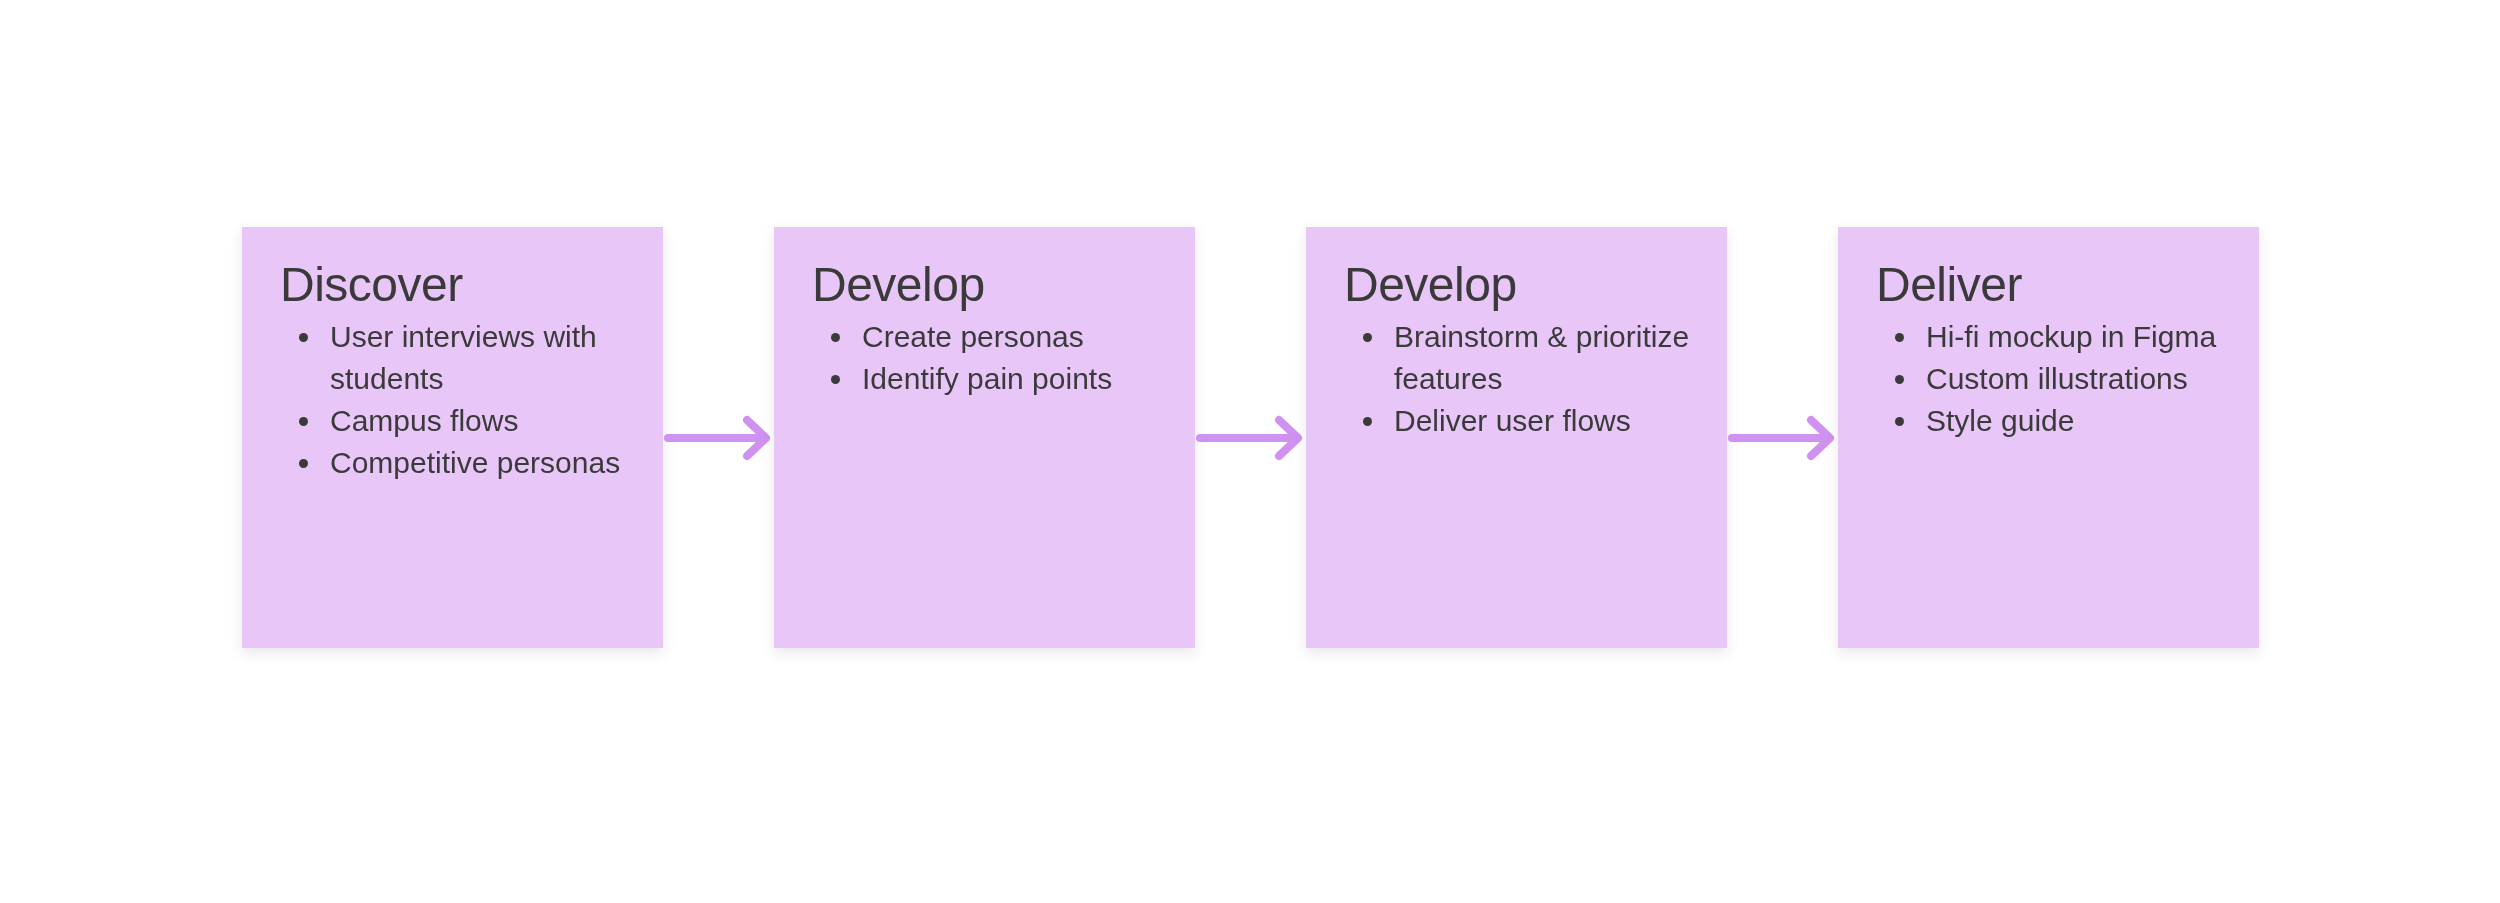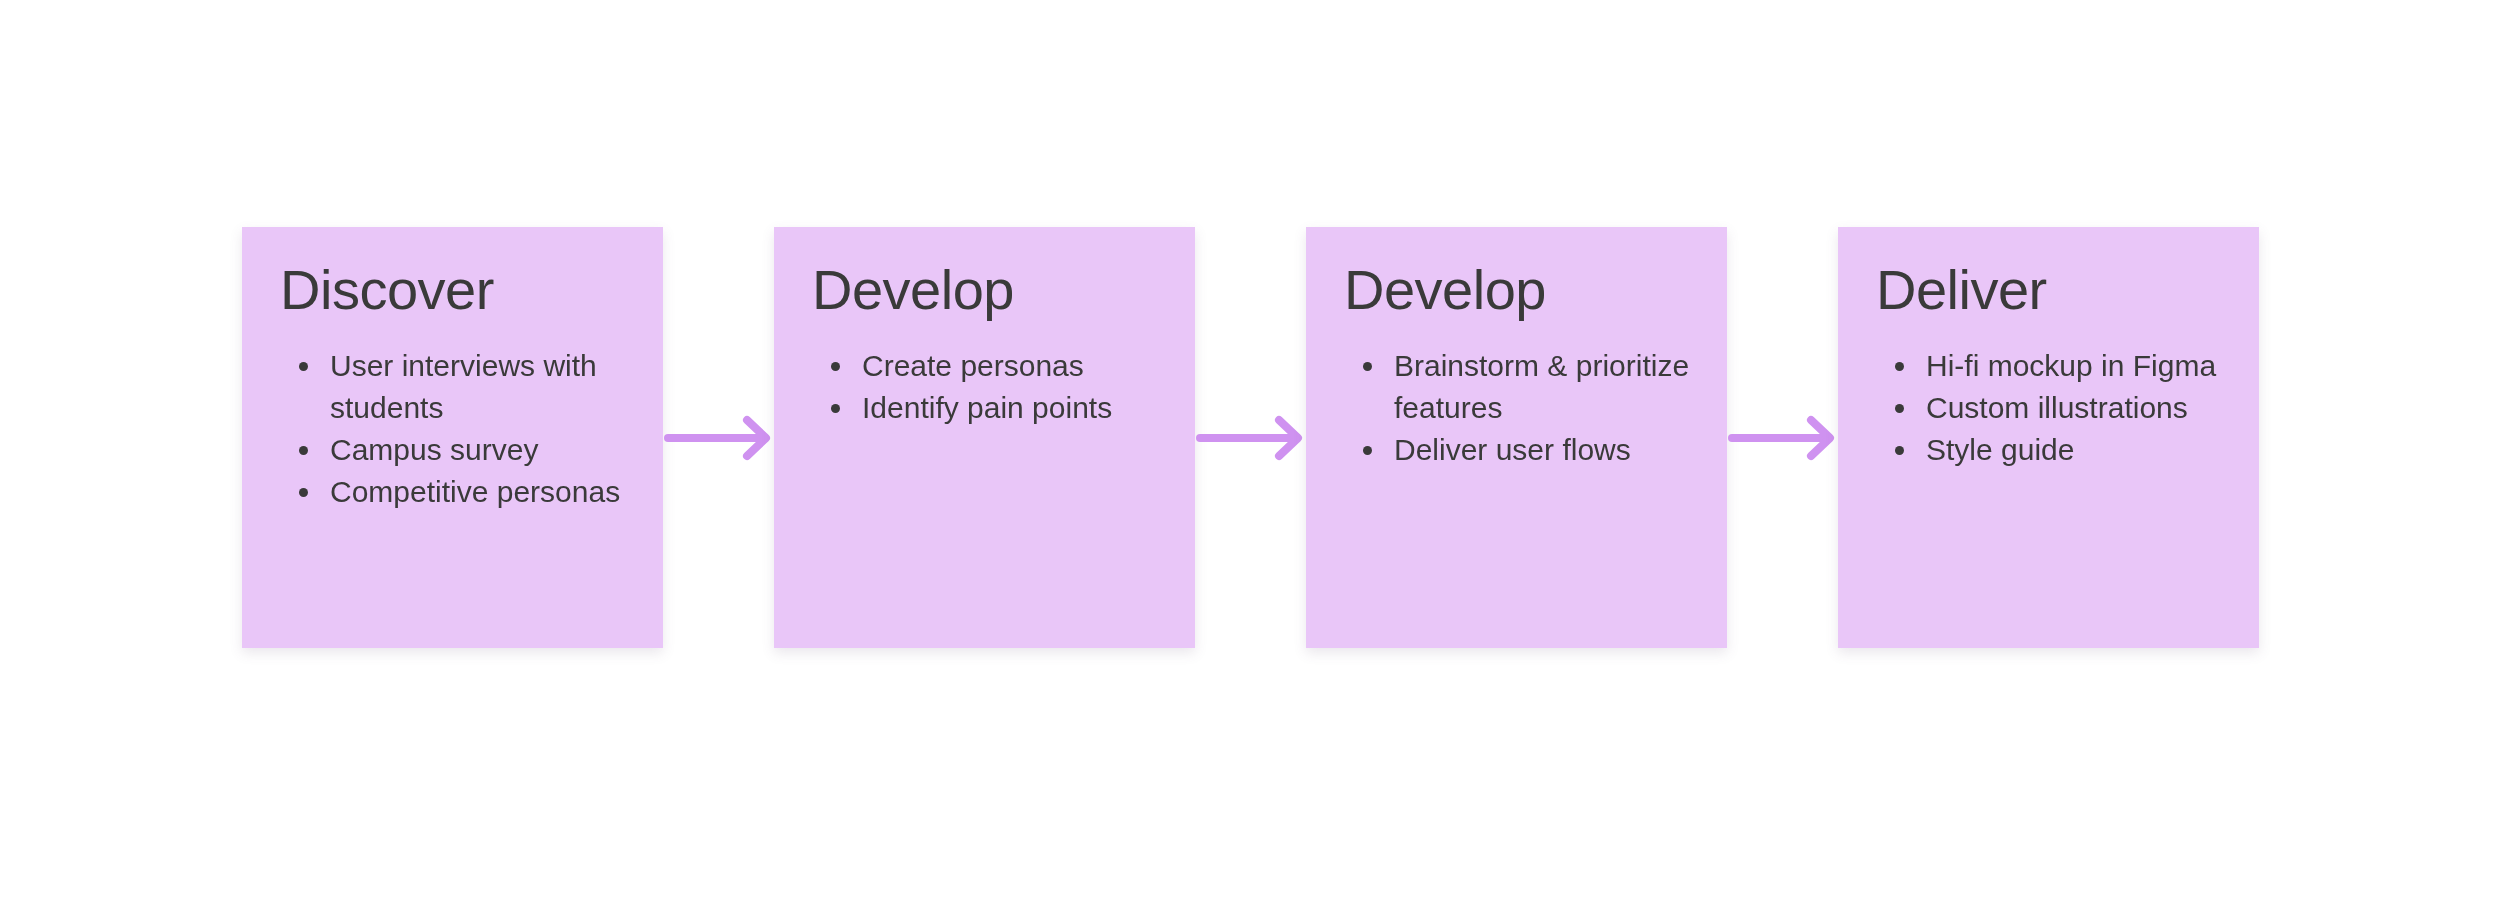--- a/index.html
+++ b/index.html
@@ -21,28 +21,28 @@
   .stage-card {
     width: 421px;
     height: 421px;
     box-sizing: border-box;
     background: #e9c6f8;
     padding: 28px 36px 0 38px;
     box-shadow: 0 5px 12px rgba(90, 70, 110, 0.13);
   }
   .stage-title {
     margin: 0;
-    font-size: 56px;
+    font-size: 48px;
     font-weight: 500;
     color: #3a3a3a;
     letter-spacing: -0.5px;
     line-height: 1.25;
   }
   .stage-bullets {
-    margin: 20px 0 0 0;
+    margin: 1px 0 0 0;
     padding-left: 44px;
     list-style: disc;
   }
   .stage-bullets li {
     font-size: 30px;
     line-height: 42px;
     color: #3a3a3a;
     padding-left: 6px;
   }
   .arrow-gap {
@@ -57,21 +57,21 @@
 </style>
 </head>
 <body>
 
 <div class="diagram-canvas">
 
   <div class="stage-card">
     <h2 class="stage-title">Discover</h2>
     <ul class="stage-bullets">
       <li>User interviews with students</li>
-      <li>Campus survey</li>
+      <li>Campus flows</li>
       <li>Competitive personas</li>
     </ul>
   </div>
 
   <div class="arrow-gap">
     <svg width="111" height="60" viewBox="0 0 111 60" fill="none">
       <line x1="5" y1="30" x2="99" y2="30" stroke="#cf92f0" stroke-width="8" stroke-linecap="round"></line>
       <polyline points="84,12 103,30 84,48" fill="none" stroke="#cf92f0" stroke-width="8" stroke-linecap="round" stroke-linejoin="round"></polyline>
     </svg>
   </div>

